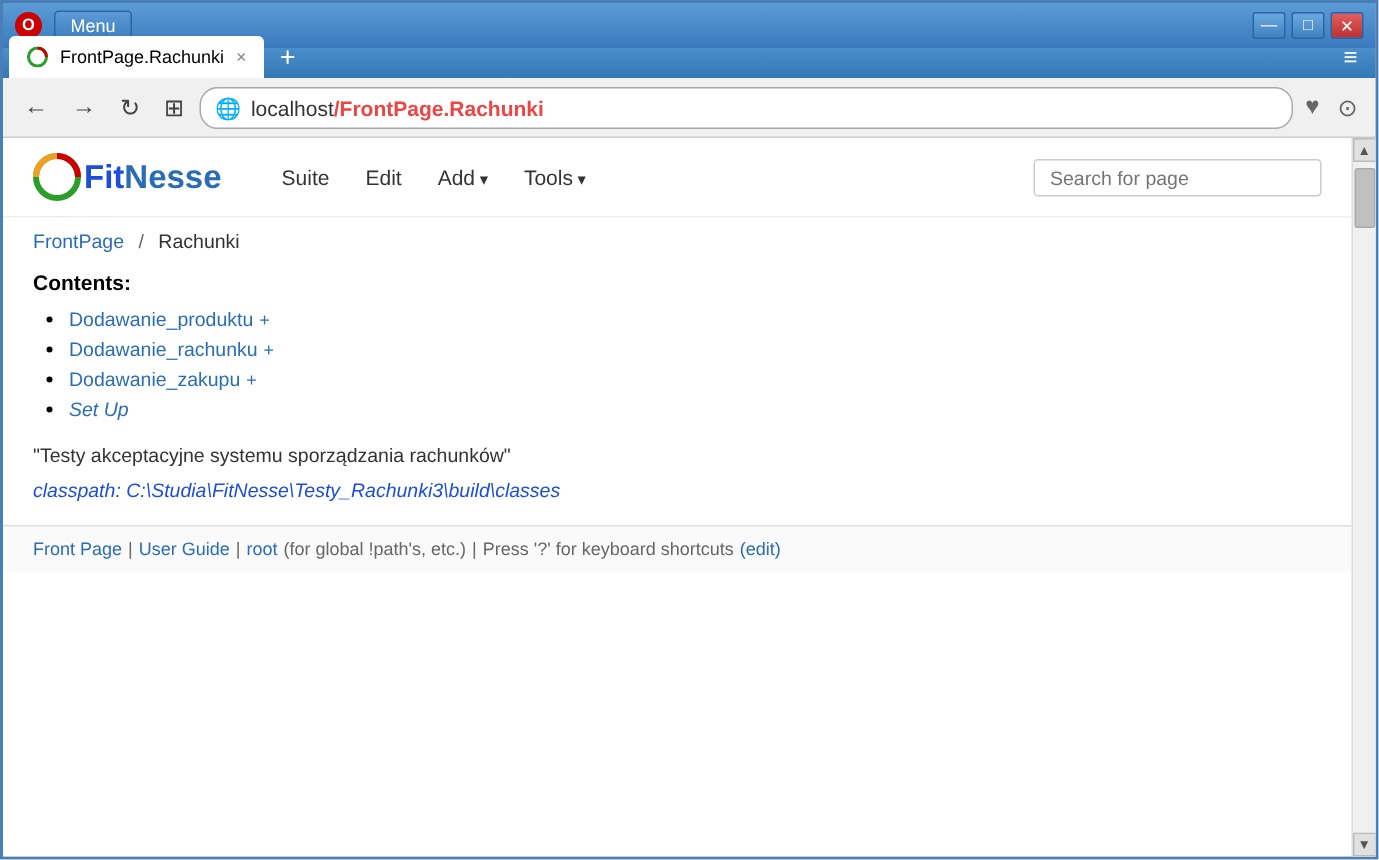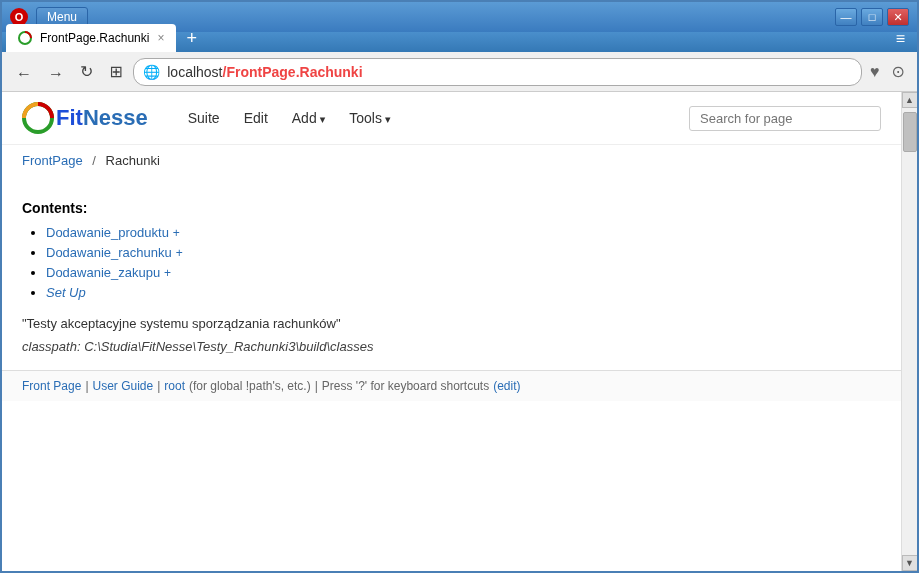--- a/index.html
+++ b/index.html
@@ -247,21 +247,20 @@
     }
 
     
     .content-body {
       padding: 8px 20px 16px;
     }
     .contents-heading {
       font-weight: bold;
       font-size: 14px;
       margin-bottom: 8px;
-      margin-top: 20px;
     }
     .contents-list {
       list-style: disc;
       padding-left: 24px;
       margin-bottom: 16px;
     }
     .contents-list li {
       margin-bottom: 4px;
     }
     .contents-list a {
@@ -275,21 +274,21 @@
     }
 
     .description-text {
       font-size: 13px;
       color: #333;
       margin-top: 16px;
       margin-bottom: 8px;
     }
     .classpath-text {
       font-size: 13px;
-      color: #404040;
+      color: #1d4ed8;
       font-style: italic;
     }
 
     
     .page-footer {
       border-top: 1px solid #ddd;
       padding: 8px 20px;
       font-size: 12px;
       color: #666;
       background: #fafafa;

